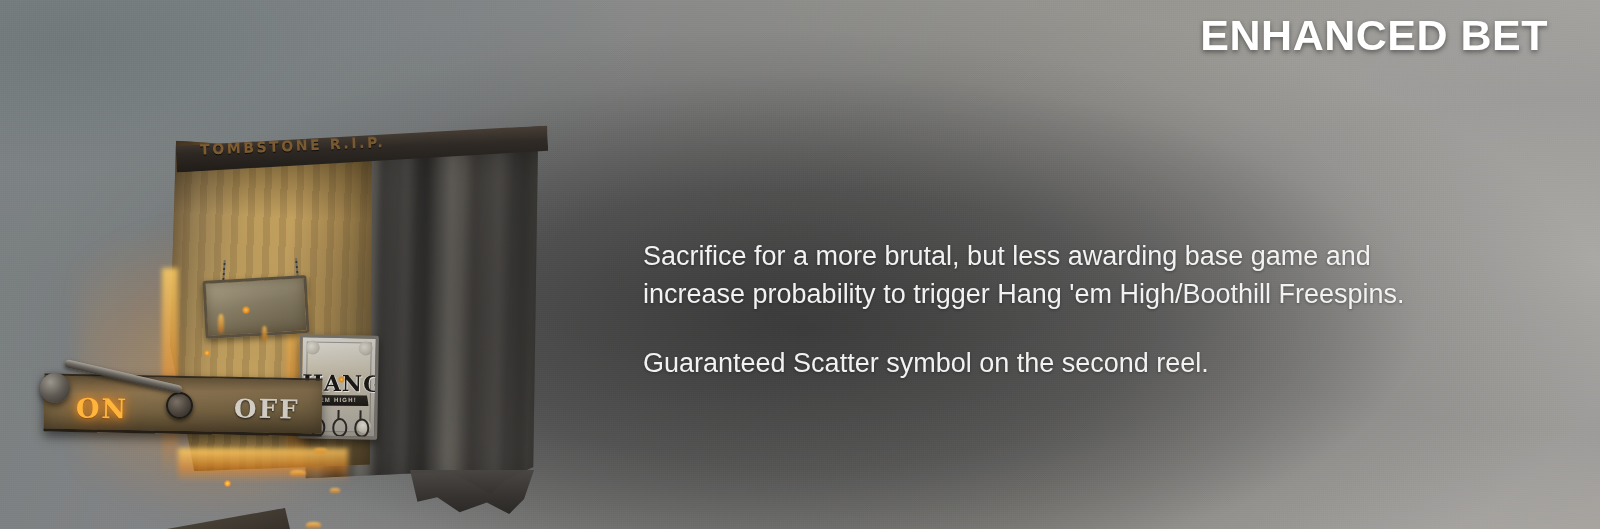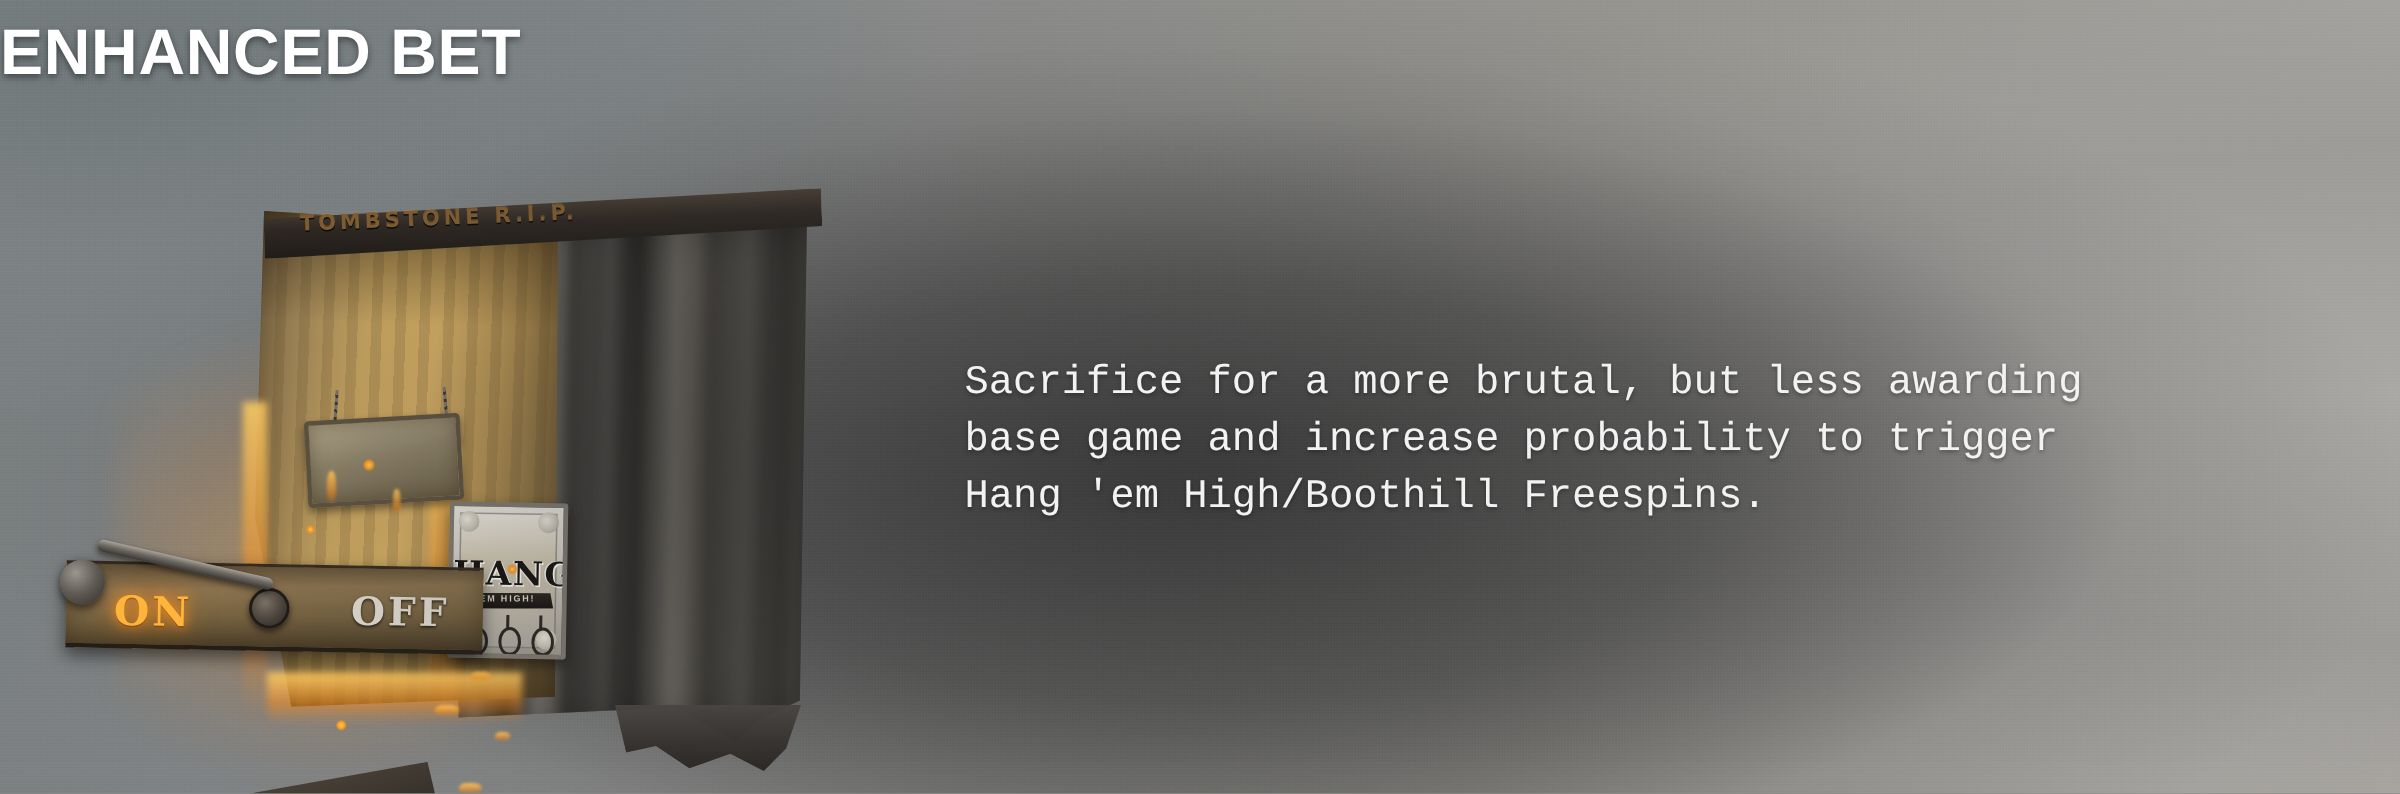--- a/index.html
+++ b/index.html
@@ -33,21 +33,21 @@
     background-image:
       repeating-linear-gradient(0deg, rgba(255,255,255,.5) 0 1px, rgba(0,0,0,0) 1px 2px),
       repeating-linear-gradient(90deg, rgba(255,255,255,.35) 0 1px, rgba(0,0,0,0) 1px 2px);
     pointer-events:none;
   }
 
   
   #section-title {
     position:absolute;
     top:11px; left:0; width:1548px;
-    text-align:left;
+    text-align:right;
     font-size:43px;
     font-weight:bold;
     letter-spacing:0.5px;
     color:#ffffff;
     text-shadow: 0 2px 5px rgba(0,0,0,.45);
     white-space:nowrap;
   }
 
   
   #description-block {
@@ -55,21 +55,21 @@
     left:643px; top:206px;
     width:790px;
   }
   .para {
     color:#f2f2f2;
     font-size:27px;
     line-height:38px;
     font-weight:400;
     text-shadow: 0 1px 3px rgba(0,0,0,.35);
   }
-  #para-2 { margin-top:31px;font-family:Liberation Mono, monospace; }
+  #para-2 { margin-top:31px; }
   #para-3 { margin-top:31px; }
 
   
   #gallows-artwork {
     position:absolute;
     left:18px; top:118px;
     width:530px; height:400px;
   }
   
   .art-glow {
@@ -389,15 +389,16 @@
     <div class="split-x"></div>
 
   </div>
 
   <div id="bg-vignette"></div>
 
   <h1 id="section-title">ENHANCED BET</h1>
 
   <div id="description-block">
     <p class="para" id="para-2">Sacrifice for a more brutal, but less awarding base game and increase probability to trigger Hang 'em High/Boothill Freespins.</p>
+    <p class="para" id="para-3">Guaranteed Scatter symbol on the second reel.</p>
   </div>
 
 </div>
 
 </body></html>

